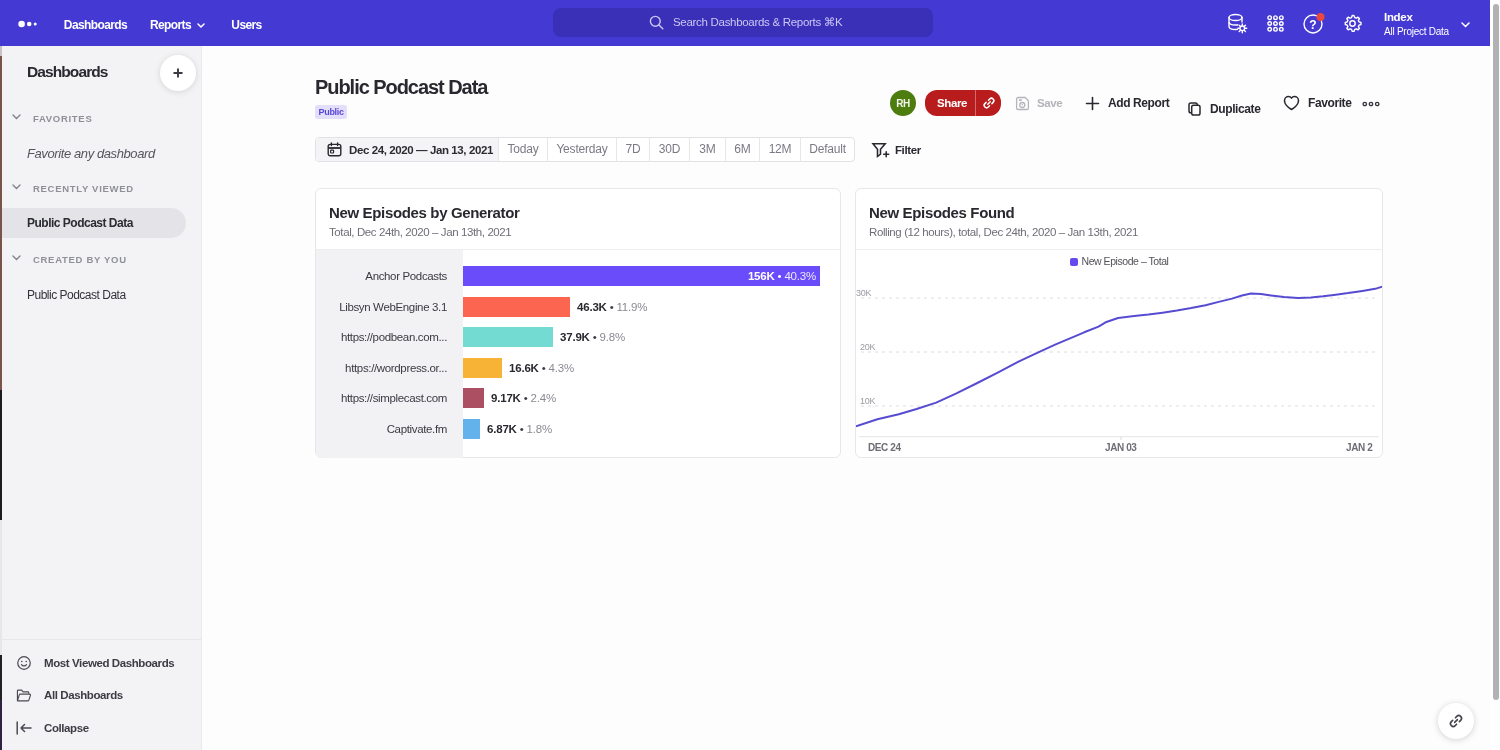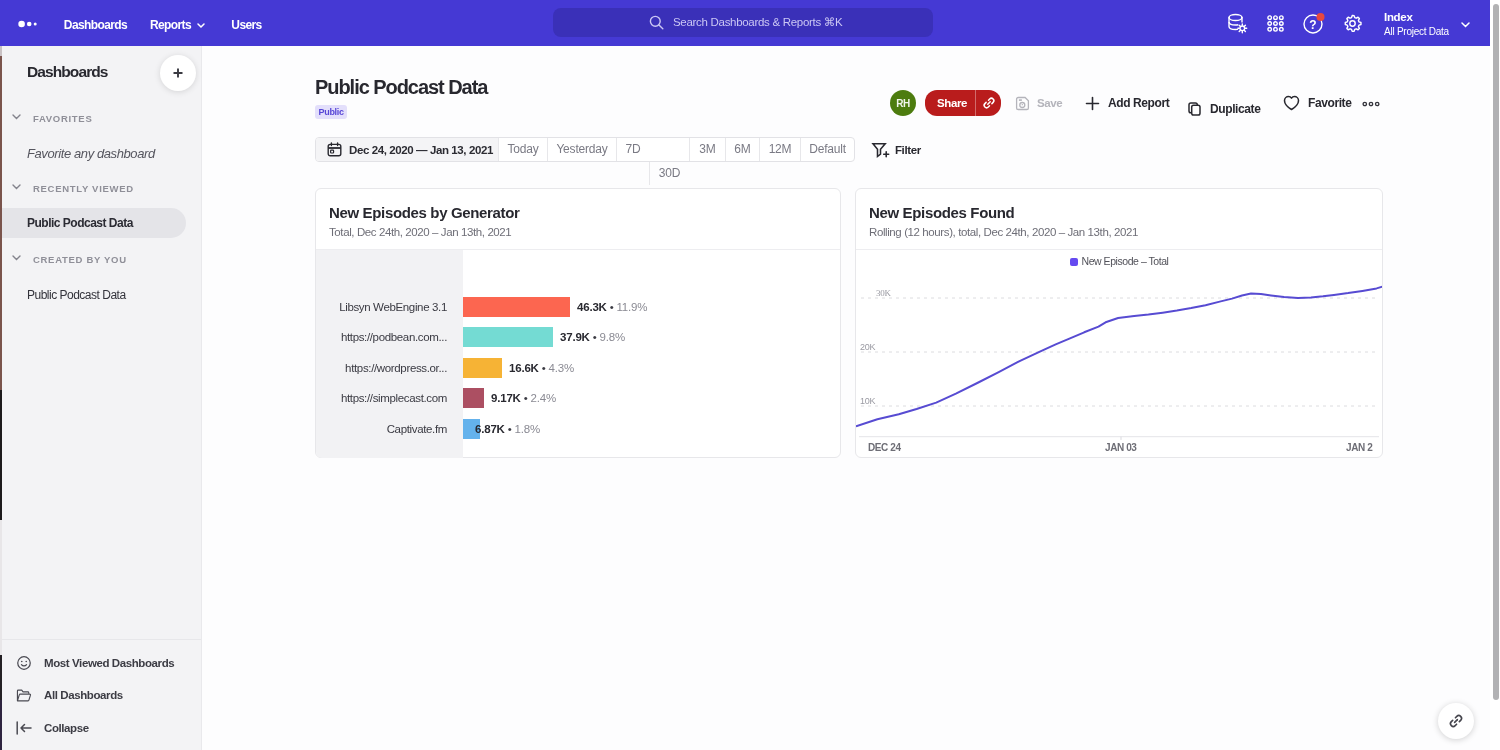--- a/index.html
+++ b/index.html
@@ -229,40 +229,45 @@
           <path d="M1.2 6h12.6" stroke-width="1.8"></path>
           <path d="M4.4 1v2.6M10.6 1v2.6" stroke-linecap="round"></path>
           <rect x="3.6" y="8.2" width="3" height="2.8" rx=".7" stroke-width="1.2"></rect>
         </g>
       </svg>
     Dec 24, 2020 — Jan 13, 2021
   </div>
   <div class="dseg" style="width:49px;">Today</div>
   <div class="dseg" style="width:69px;">Yesterday</div>
   <div class="dseg" style="width:33px;">7D</div>
-  <div class="dseg" style="width:40px;margin-top:24px;">30D</div>
+  <div class="dseg" style="width:40px;">30D</div>
   <div class="dseg" style="width:36px;">3M</div>
   <div class="dseg" style="width:34px;">6M</div>
   <div class="dseg" style="width:41px;">12M</div>
   <div class="dseg" style="width:54px;">Default</div>
 </div>
 <div class="act" style="left:871px; top:137px; font-size:11.5px;">
   <svg width="19" height="17" viewBox="0 0 19 17" style="margin-right:5px;">
       <path d="M2 1.8h12.2l-4.7 5.5v4.9l-3 2.3V7.3L2 1.8z" stroke="#28282f" stroke-width="1.55" fill="none" stroke-linejoin="miter"></path>
       <path d="M15.2 9.8v5M12.7 12.3h5" stroke="#28282f" stroke-width="1.55" stroke-linecap="round"></path>
     </svg>
   Filter
 </div>
 
 <div class="card" id="card1" style="left:315px; width:526px;">
   <div class="ctitle">New Episodes by Generator</div>
   <div class="csub">Total, Dec 24th, 2020 – Jan 13th, 2021</div>
   <div class="cdivider"></div>
   <div id="labelcol"></div>
 
+  <div class="brow" style="top:77px; left:0; width:100%;">
+      <div class="blabel">Anchor Podcasts</div>
+      <div class="bbar" style="width:357px; background:#6b4cfa;"></div>
+      <div class="bval" style="right:24px; color:#fff;">156K <span style="font-weight:400;">•</span> <span style="color:rgba(255,255,255,.88); font-weight:400;">40.3%</span></div>
+    </div>
   <div class="brow" style="top:107.5px; left:0; width:100%;">
       <div class="blabel">Libsyn WebEngine 3.1</div>
       <div class="bbar" style="width:107px; background:#fc6650;"></div>
       <div class="bval" style="left:261px;">46.3K <span style="font-weight:400; color:#3a3a42;">•</span> <span class="bpct">11.9%</span></div>
     </div>
   <div class="brow" style="top:138px; left:0; width:100%;">
       <div class="blabel">https://podbean.com...</div>
       <div class="bbar" style="width:90px; background:#74dbd3;"></div>
       <div class="bval" style="left:244px;">37.9K <span style="font-weight:400; color:#3a3a42;">•</span> <span class="bpct">9.8%</span></div>
     </div>
@@ -272,33 +277,33 @@
       <div class="bval" style="left:193px;">16.6K <span style="font-weight:400; color:#3a3a42;">•</span> <span class="bpct">4.3%</span></div>
     </div>
   <div class="brow" style="top:199px; left:0; width:100%;">
       <div class="blabel">https://simplecast.com</div>
       <div class="bbar" style="width:21px; background:#ac4f62;"></div>
       <div class="bval" style="left:175px;">9.17K <span style="font-weight:400; color:#3a3a42;">•</span> <span class="bpct">2.4%</span></div>
     </div>
   <div class="brow" style="top:229.5px; left:0; width:100%;">
       <div class="blabel">Captivate.fm</div>
       <div class="bbar" style="width:17px; background:#64b2ec;"></div>
-      <div class="bval" style="left:159px;">6.87K <span style="font-weight:400; color:#3a3a42;">•</span> <span class="bpct">1.8%</span></div>
+      <div class="bval" style="left:171px;">6.87K <span style="font-weight:400; color:#3a3a42;">•</span> <span class="bpct">1.8%</span></div>
     </div>
 </div>
 
 <div class="card" id="card2" style="left:855px; width:528px;">
   <div class="ctitle">New Episodes Found</div>
   <div class="csub">Rolling (12 hours), total, Dec 24th, 2020 – Jan 13th, 2021</div>
   <div class="cdivider"></div>
 
   <div class="abs" style="left:213.5px; top:68.5px; width:8px; height:8px; background:#654af0; border-radius:2px;"></div>
   <div class="abs" style="left:225.5px; top:66px; font-size:10.5px; letter-spacing:-0.45px; color:#52525a; white-space:nowrap;">New Episode – Total</div>
 
-  <div class="ylab" style="left:20px; top:99px;font-family:Liberation Serif, serif;">30K</div>
+  <div class="ylab" style="left:0; top:99px;">30K</div>
   <div class="ylab" style="left:4px; top:153px;">20K</div>
   <div class="ylab" style="left:4px; top:207px;">10K</div>
 
   <svg class="abs" style="left:0; top:0;" width="526" height="268" viewBox="0 0 526 268">
     <g stroke="#dcdcdf" stroke-width="1" stroke-dasharray="3 4">
       <path d="M5 109H523"></path>
         <path d="M5 163H523"></path>
         <path d="M5 217H523"></path>
     </g>
     <path d="M3 247.7H523" stroke="#e4e4e8" stroke-width="1"></path>

